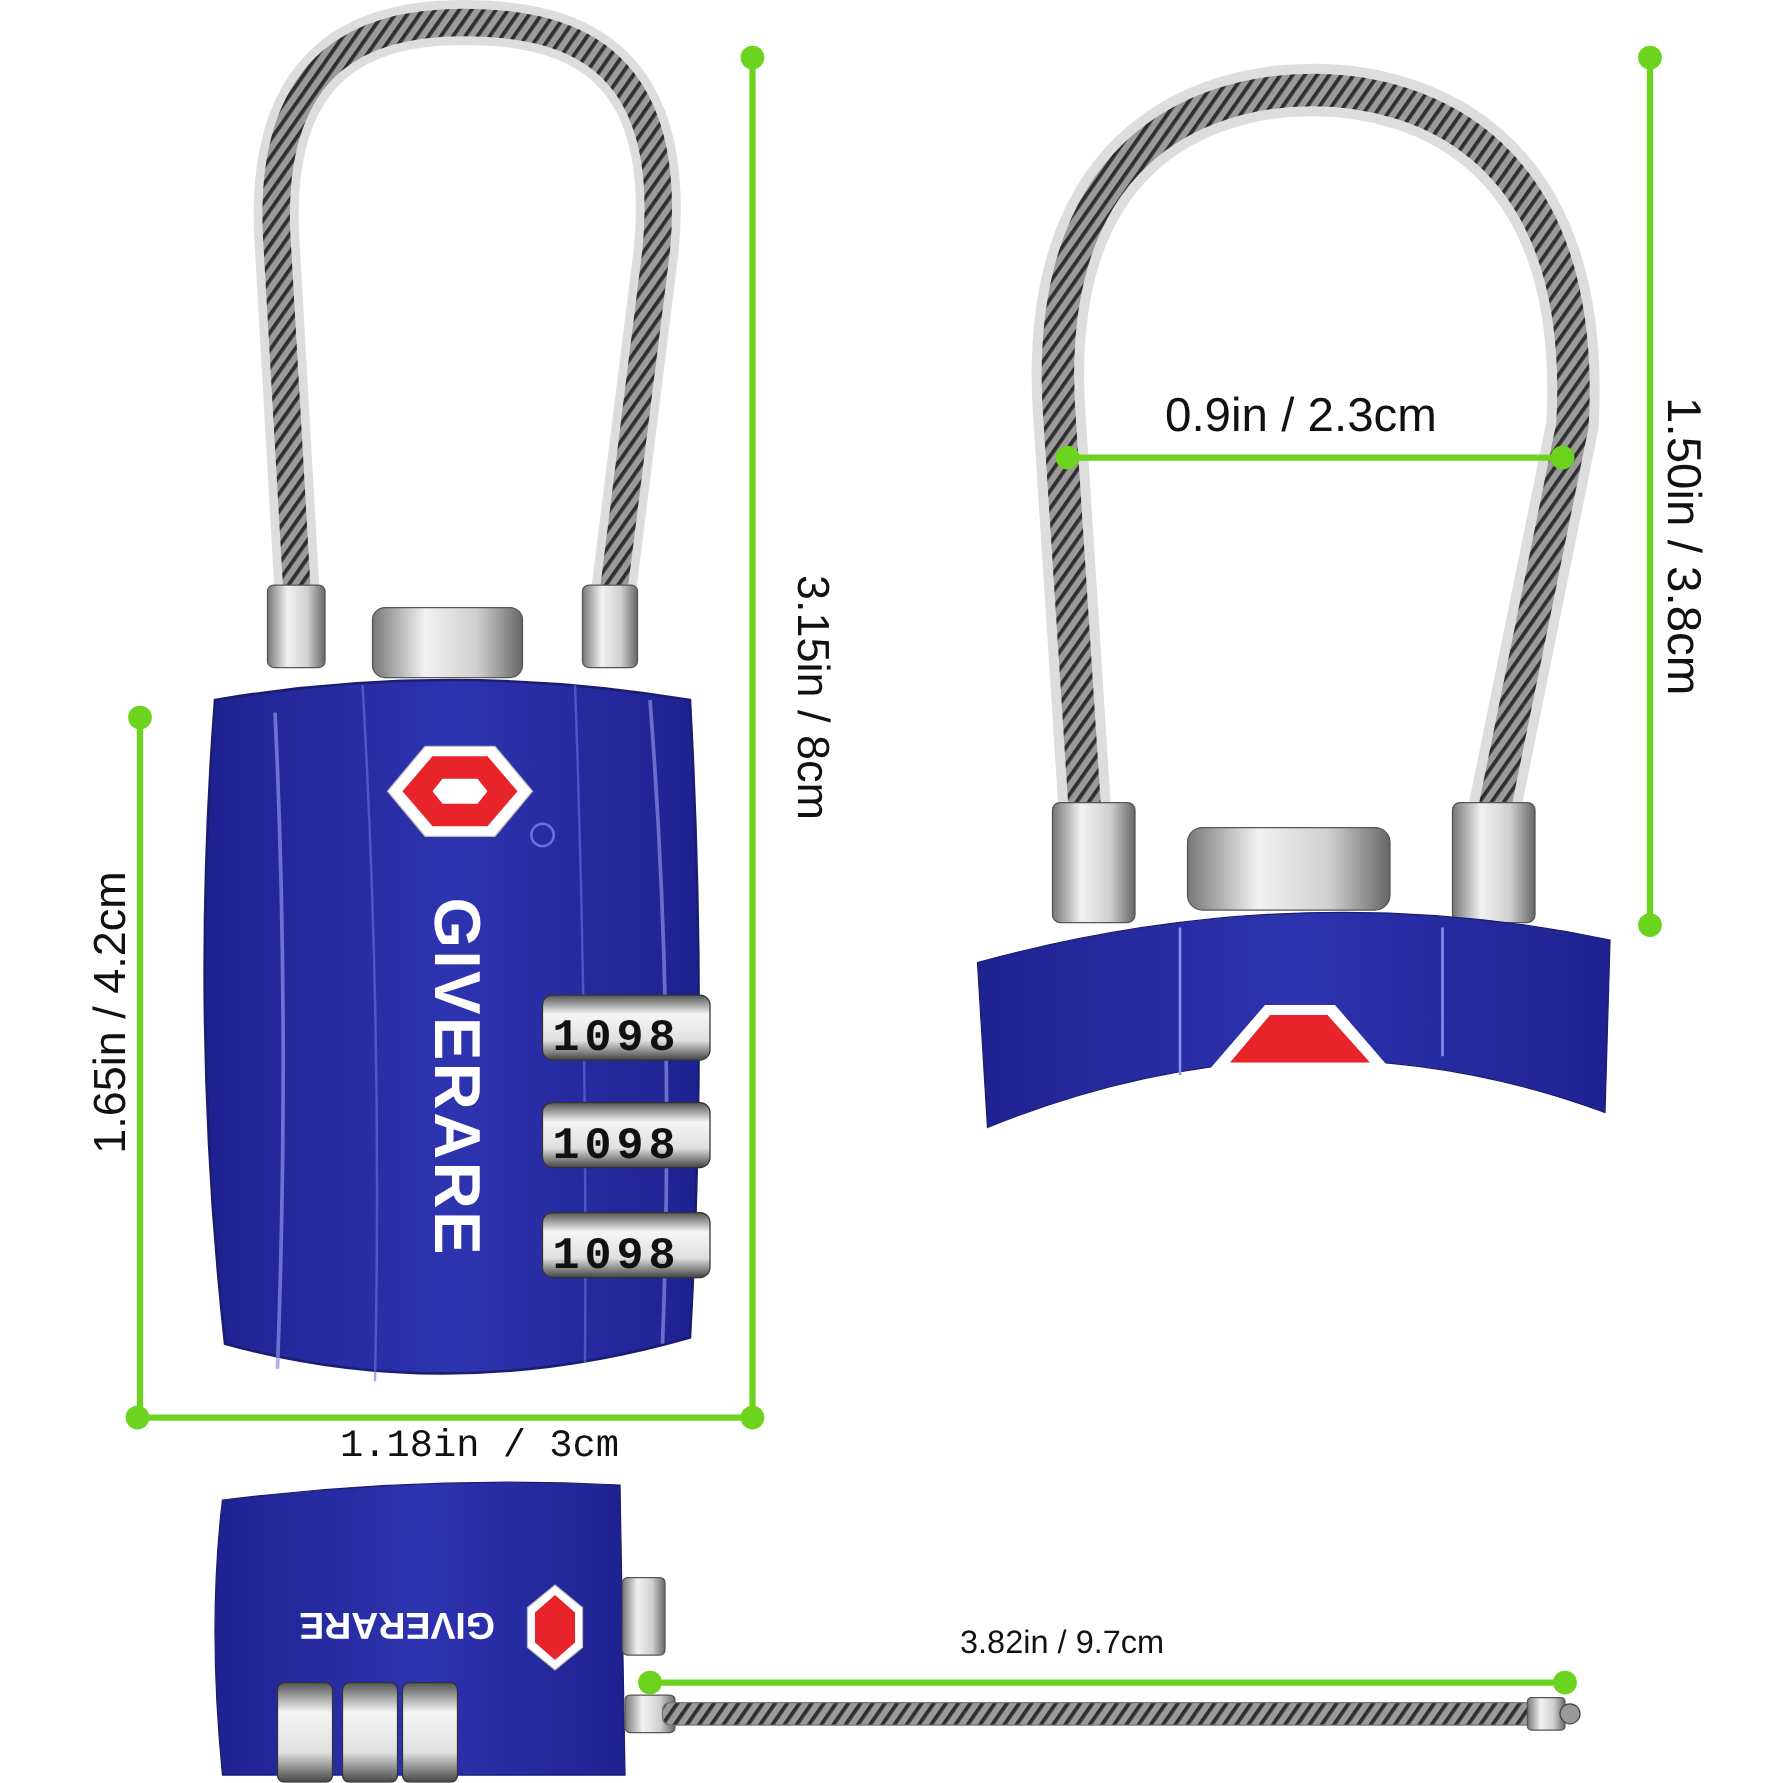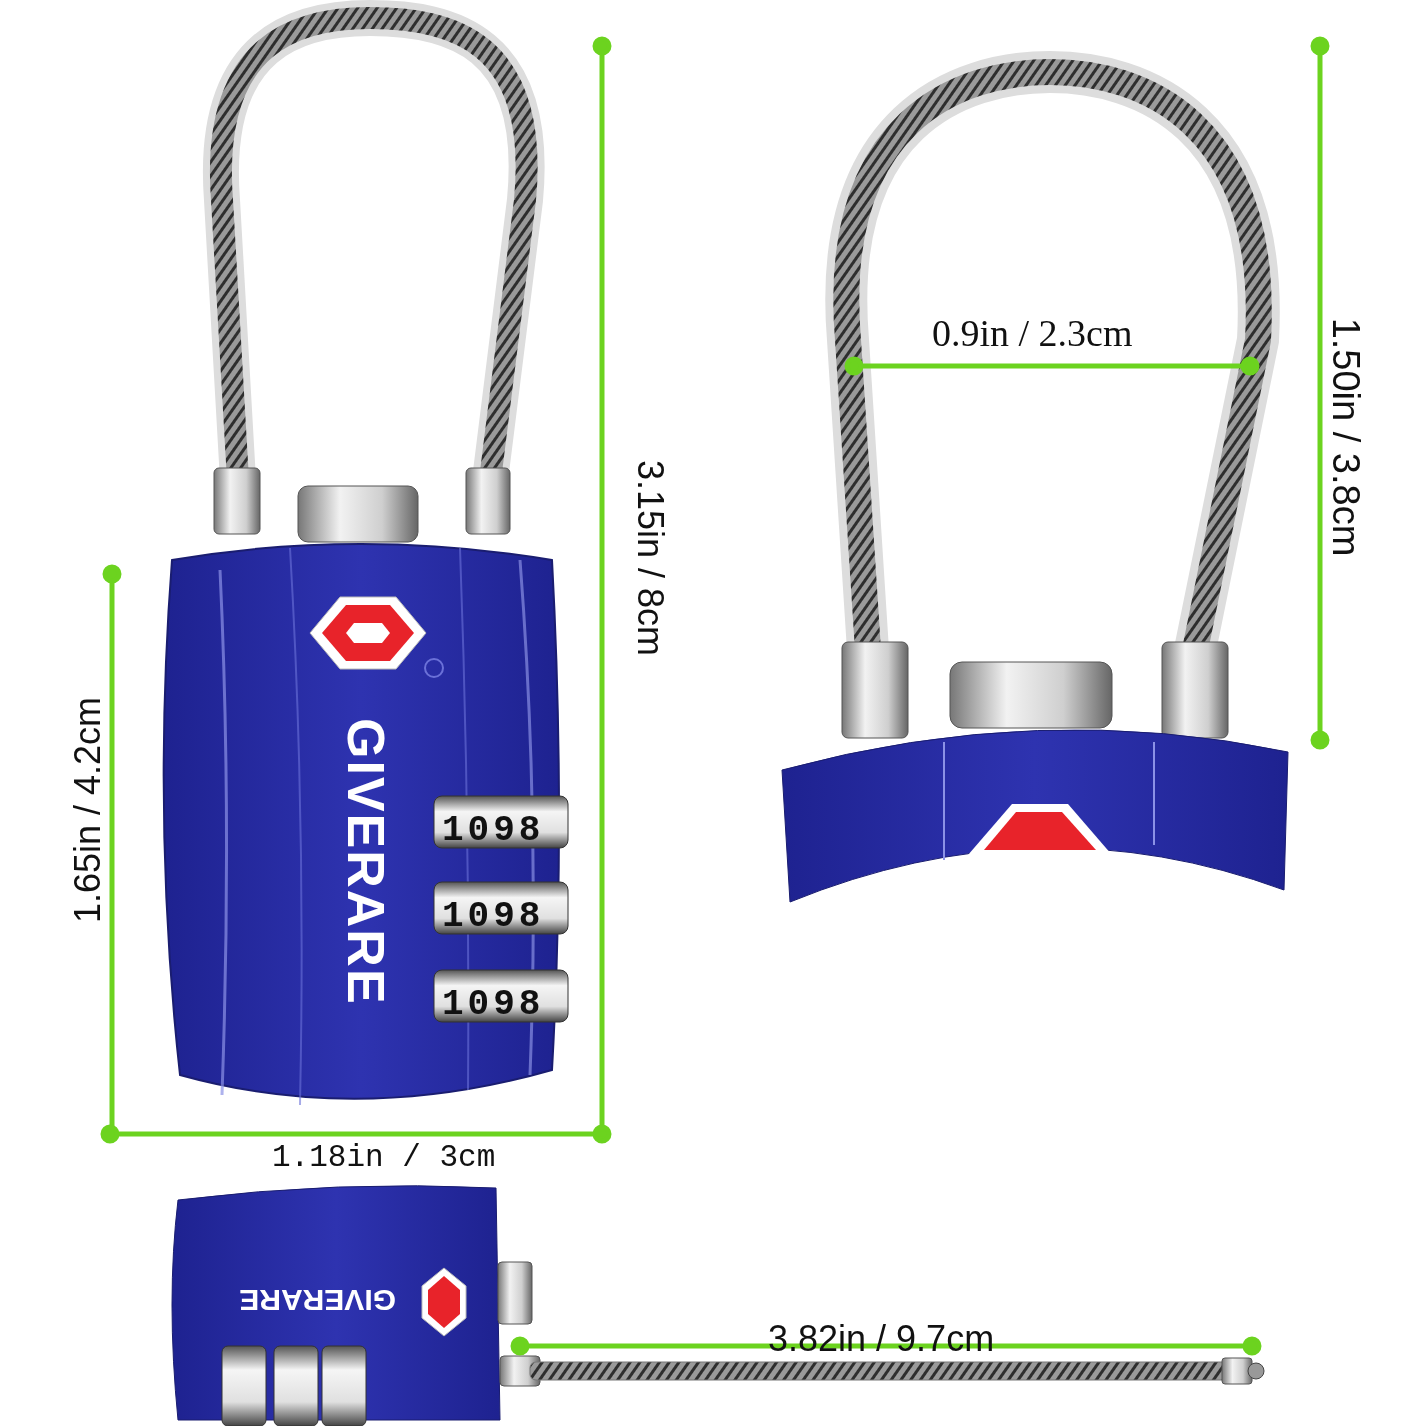--- a/index.html
+++ b/index.html
@@ -121,15 +121,15 @@
   <g stroke="#6cd31f" stroke-width="5" fill="#6cd31f">
     <line x1="520" y1="1346" x2="1252" y2="1346"></line>
     <circle cx="520" cy="1346" r="7"></circle>
     <circle cx="1252" cy="1346" r="7"></circle>
   </g>
 </svg>
 
 <div class="dim-label vert" style="left:530px;top:540px;font-size:36px;width:240px;text-align:center;transform:rotate(90deg);">3.15in / 8cm</div>
 <div class="dim-label vert" style="left:-42px;top:792px;font-size:36px;width:260px;text-align:center;transform:rotate(-90deg);">1.65in / 4.2cm</div>
 <div class="dim-label" style="left:272px;top:1142px;font-size:31px;font-family:Liberation Mono, monospace;">1.18in / 3cm</div>
-<div class="dim-label" style="left:932px;top:314px;font-size:38px;font-family:Liberation Serif, serif;">0.9in / 2.3cm</div>
+<div class="dim-label" style="left:932px;top:314px;font-size:38px;">0.9in / 2.3cm</div>
 <div class="dim-label vert" style="left:1216px;top:418px;font-size:38px;width:260px;text-align:center;transform:rotate(90deg);">1.50in / 3.8cm</div>
-<div class="dim-label" style="left:768px;top:1300px;font-size:36px;margin-top:21px;">3.82in / 9.7cm</div>
+<div class="dim-label" style="left:768px;top:1300px;font-size:26px;">3.82in / 9.7cm</div>
 
 </body></html>

